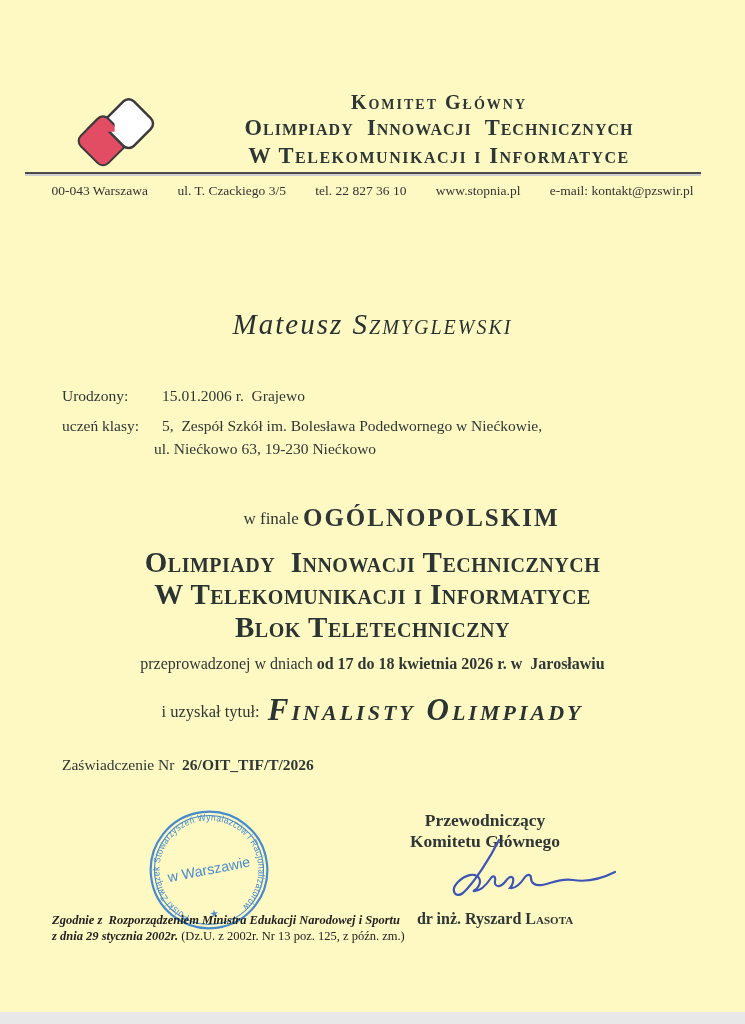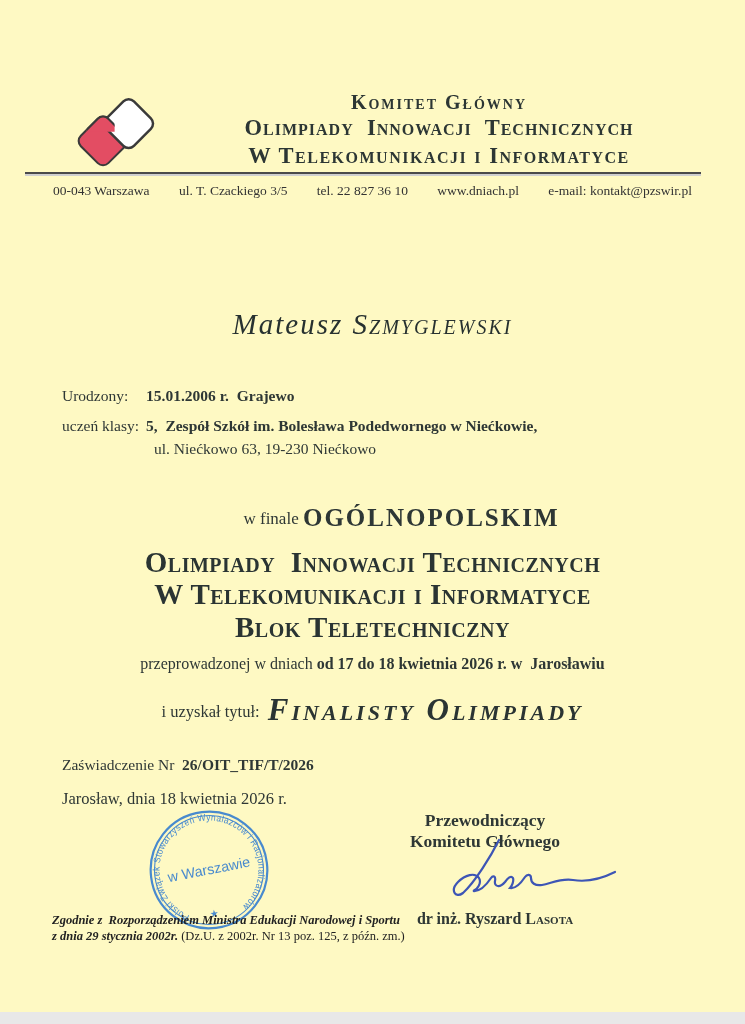--- a/index.html
+++ b/index.html
@@ -34,21 +34,21 @@
   
   .title{left:0; top:230px; width:745px; font-size:42px; font-weight:bold;
          letter-spacing:3px; color:#20292a;}
   .name{left:0; top:308px; width:745px; font-size:29px; font-style:italic;
         letter-spacing:2px; color:#273130;}
 
   
   .details{left:62px; top:386px; width:620px; font-size:15.5px; line-height:1.35;}
   .drow{display:flex; margin-bottom:9px;}
   .dlabel{width:84px; flex:0 0 84px;}
-  .dval{font-weight:bold;}
+  .dval{font-weight:normal;margin-left:16px;}
   .schooladdr{margin-left:92px; margin-top:-7px; font-size:15.5px;}
 
   .participation{left:0; top:477px; width:745px; font-size:16.5px;}
   .finalline{left:0; top:504px; width:745px; font-size:17px;padding-left:29px;}
   .finalline .stage{font-size:25px; font-weight:bold; letter-spacing:2px; vertical-align:-2px;}
 
   .olympiad{left:0; top:546px; width:745px; font-weight:bold; font-size:29px;
             line-height:1.12; letter-spacing:0.5px; color:#2a3433;}
 
   .conducted{left:0; top:655px; width:745px; font-size:16px;}
@@ -98,21 +98,21 @@
     <div class="org2 sc" data-bind="header.org_line2">Olimpiady  Innowacji  Technicznych</div>
     <div class="org3 sc" data-bind="header.org_line3">W Telekomunikacji i Informatyce</div>
   </div>
 
   <div class="abs rule"></div>
 
   <div class="abs addr ctr">
     <span data-bind="header.address_items.0">00-043 Warszawa</span>
     <span data-bind="header.address_items.1">ul. T. Czackiego 3/5</span>
     <span data-bind="header.address_items.2">tel. 22 827 36 10</span>
-    <span data-bind="header.address_items.3">www.dniach.pl</span>
+    <span data-bind="header.address_items.3">www.stopnia.pl</span>
     <span data-bind="header.address_items.4">e-mail: kontakt@pzswir.pl</span>
   </div>
 
 
   <div class="abs name ctr">
     <span data-bind="recipient.first_name">Mateusz </span><span class="sc" data-bind="recipient.last_name">Szmyglewski</span>
   </div>
 
   <div class="abs details">
     <div class="drow">
@@ -142,21 +142,20 @@
   </div>
 
   <div class="abs awardline ctr">
     <span data-bind="award.prefix">i uzyskał tytuł:  </span><span class="awtitle sc" data-bind="award.title">Finalisty Olimpiady</span>
   </div>
 
   <div class="abs certno">
     <span data-bind="certificate.number_label">Zaświadczenie Nr  </span><span class="b" data-bind="certificate.number">26/OIT_TIF/T/2026</span>
   </div>
 
-  <div class="abs placedate" data-bind="certificate.place_date">Jarosław, dnia 18 kwietnia 2026 r.</div>
 
   <div class="abs signrole ctr">
     <div data-bind="signature.role_line1">Przewodniczący</div>
     <div data-bind="signature.role_line2">Komitetu Głównego</div>
   </div>
 
   <svg class="abs signsvg" viewBox="0 0 220 60" aria-hidden="true">
     <path d="M96,2 C88,18 72,44 60,55 C52,61 47,52 55,44 C62,37 72,34 76,40
              C79,45 74,52 70,53 C78,54 84,46 88,40 C90,37 93,38 92,43
              C91,49 97,50 102,44 C105,40 108,37 110,40 C111,43 109,48 107,50

